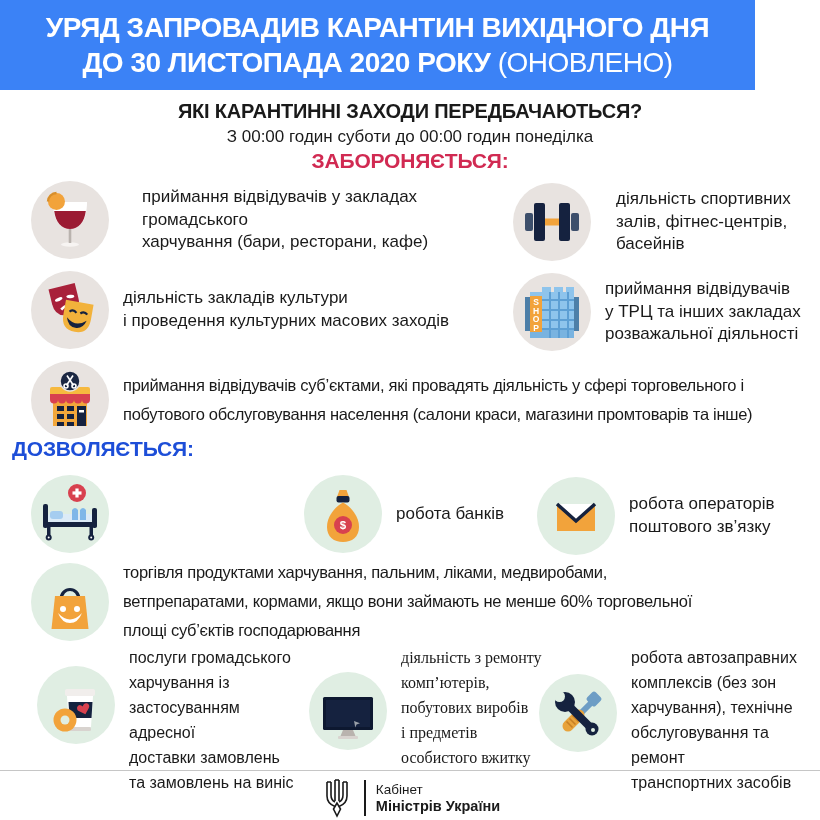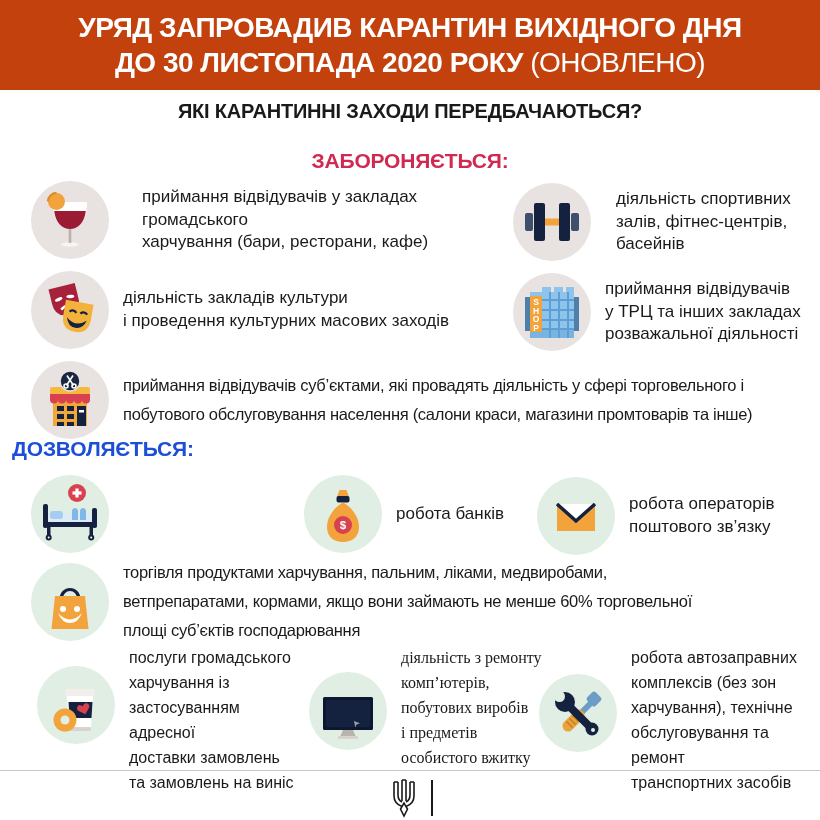--- a/index.html
+++ b/index.html
@@ -4,22 +4,22 @@
 <style>
   html,body{margin:0;padding:0;}
   body{
     width:820px;height:820px;
     font-family:"Liberation Sans","DejaVu Sans",sans-serif;
     background:#ffffff;color:#1a1a1a;
   }
   .page{position:relative;width:820px;height:820px;overflow:hidden;background:#fff;}
 
   .banner{
-    position:absolute;top:0;left:0;width:820px;height:90px;
-    background:#c2410c;color:#fff;
+    position:absolute;top:0;left:0;width:755px;height:90px;
+    background:#3b82f6;color:#fff;
     display:flex;flex-direction:column;justify-content:center;align-items:center;gap:1px;
   }
   .banner-line{font-size:28px;font-weight:bold;letter-spacing:-0.5px;line-height:34px;white-space:nowrap;}
   .banner .light{font-weight:normal;}
 
   .question{position:absolute;top:100px;left:0;width:820px;text-align:center;
     font-size:20px;font-weight:bold;letter-spacing:-0.2px;}
   .period{position:absolute;top:127px;left:0;width:820px;text-align:center;font-size:17px;}
   .h-banned{position:absolute;top:149px;left:0;width:820px;text-align:center;
     font-size:21px;font-weight:bold;color:#d12a52;letter-spacing:-0.2px;}
@@ -45,20 +45,21 @@
 <body>
 
 <div class="page">
 
   <header class="banner">
     <div class="banner-line">УРЯД ЗАПРОВАДИВ КАРАНТИН ВИХІДНОГО ДНЯ</div>
     <div class="banner-line"><span>ДО 30 ЛИСТОПАДА 2020 РОКУ</span> <span class="light">(ОНОВЛЕНО)</span></div>
   </header>
 
   <div class="question">ЯКІ КАРАНТИННІ ЗАХОДИ ПЕРЕДБАЧАЮТЬСЯ?</div>
+  <div class="period">З 00:00 годин суботи до 00:00 годин понеділка</div>
   <div class="h-banned">ЗАБОРОНЯЄТЬСЯ:</div>
 
   <div class="item" style="left:30px;top:180px;width:470px;gap:32px;">
     <svg class="icon" width="80" height="80" viewBox="0 0 80 80">
       <circle cx="40" cy="40" r="39" fill="#e8e3e0"></circle>
       <ellipse cx="40" cy="64.5" rx="9" ry="2.2" fill="#f7f4f2"></ellipse>
       <rect x="38.7" y="48" width="2.6" height="15" fill="#b9b3ae"></rect>
       <path d="M23,22 H57 C57,40 50,49 40,49 C30,49 23,40 23,22 Z" fill="#ffffff"></path>
       <path d="M24.2,31 H55.8 C54.3,42.5 48.5,49 40,49 C31.5,49 25.7,42.5 24.2,31 Z" fill="#9b1b33"></path>
       <circle cx="26.5" cy="21.5" r="8.5" fill="#f2a33b"></circle>
@@ -293,15 +294,19 @@
       <g stroke="#1a1a1a" stroke-width="1.6" fill="none">
         <path d="M15,3 h4 M15,3 V24 M19,3 V24"></path>
         <path d="M7,5 h4 M7,5 V19 C7,25 11,28 15,29.5"></path>
         <path d="M11,5 V18 C11,22 13,24 15,25"></path>
         <path d="M27,5 h-4 M27,5 V19 C27,25 23,28 19,29.5"></path>
         <path d="M23,5 V18 C23,22 21,24 19,25"></path>
         <path d="M17,26 L13.5,32 L17,39 L20.5,32 Z"></path>
       </g>
     </svg>
     <div class="vline"></div>
+    <div class="footer-text">
+      <div class="footer-line1">Кабінет</div>
+      <div class="footer-line2">Міністрів України</div>
+    </div>
   </footer>
 
 </div>
 
 </body></html>

